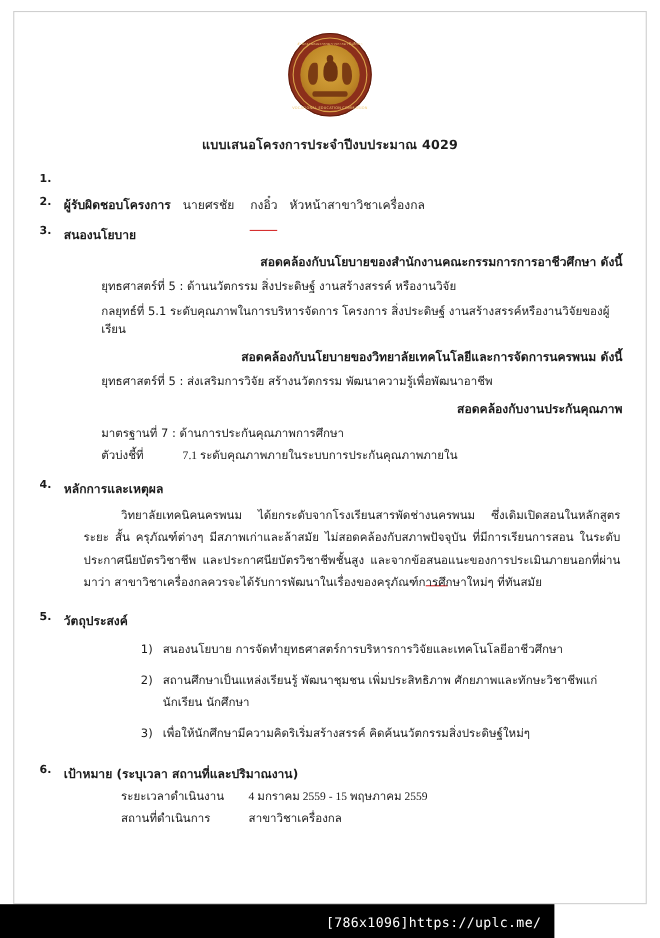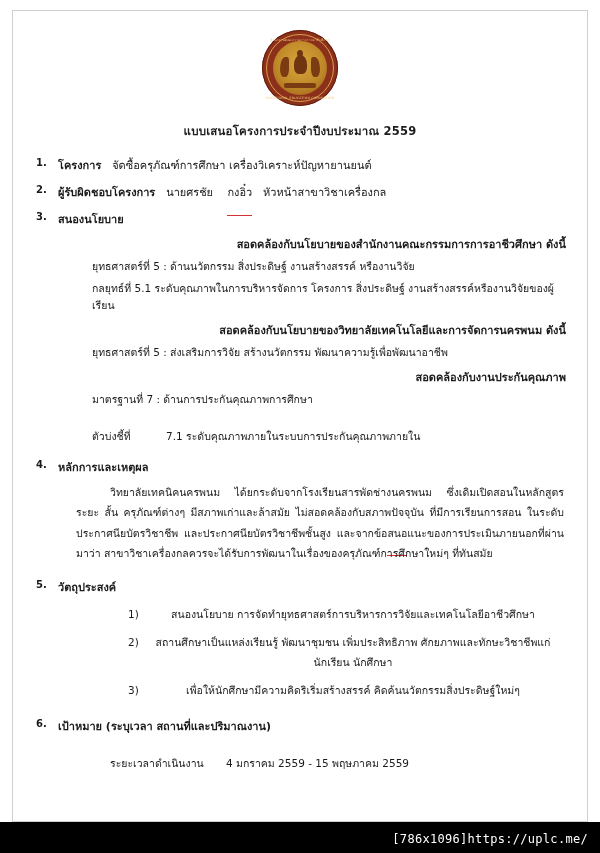--- a/index.html
+++ b/index.html
@@ -175,39 +175,40 @@
   .sub-item {
     display: flex;
     font-size: 10.5px;
     margin-top: 9px;
     line-height: 1.85;
   }
   .sub-marker {
     flex: 0 0 20px;
     width: 20px;
   }
-  .sub-text { flex: 1; text-align: center; }
+  .sub-text { flex: 1; }
   .kv-row {
     display: flex;
     font-size: 10.5px;
-    margin-top: 20px;
+    margin-top: 3px;
+    font-family: Liberation Serif, serif;
   }
   .kv-key { flex: 0 0 116px; width: 116px; }
   .kv-val { flex: 1; }
   .sp-err {
     border-bottom: 1px solid #d62f2f;
     padding-bottom: 16px;
   }
   .sec { margin-top: 9px; }
 
   
   .footer-bar {
     position: absolute;
     left: 0; bottom: 0;
-    width: 600px;
+    width: 504px;
     height: 31px;
     background: #000000;
   }
   .footer-text {
     position: absolute;
     right: 12px;
     bottom: 7px;
     color: #ffffff;
     font-family: "DejaVu Sans Mono", "Liberation Mono", monospace;
     font-size: 12px;
@@ -228,30 +229,26 @@
       <div class="inner">
         <div class="wing-l"></div>
         <div class="wing-r"></div>
         <div class="figure"></div>
         <div class="base"></div>
       </div>
       <div class="arc-bot">VOCATIONAL EDUCATION COMMISSION</div>
     </div>
   </div>
 
-  <div class="doc-title">แบบเสนอโครงการประจำปีงบประมาณ  2559</div>
+  <div class="doc-title">แบบเสนอโครงการประจำปีงบประมาณ  4029</div>
 
   <div class="content">
 
     <div class="num-item">
       <div class="num">1.</div>
-      <div class="num-head">
-        <span>โครงการ</span>
-        <span class="plain">&nbsp;&nbsp;</span><span class="plain">จัดซื้อครุภัณฑ์การศึกษา เครื่องวิเคราะห์ปัญหายานยนต์</span>
-      </div>
     </div>
 
     <div class="num-item sec">
       <div class="num">2.</div>
       <div class="num-head">
         <span>ผู้รับผิดชอบโครงการ</span>
         <span class="plain">&nbsp;&nbsp;</span><span class="plain">นายศรชัย</span>
         <span class="plain">&nbsp;&nbsp;&nbsp;</span><span class="plain sp-err">กงอิ๋ว</span>
         <span class="plain">&nbsp;&nbsp;</span><span class="plain">หัวหน้าสาขาวิชาเครื่องกล</span>
       </div>
@@ -305,20 +302,24 @@
 
     <div class="num-item sec" style="margin-top:16px;">
       <div class="num">6.</div>
       <div class="num-head">เป้าหมาย (ระบุเวลา สถานที่และปริมาณงาน)</div>
     </div>
     <div class="indent2">
       <div class="kv-row">
         <div class="kv-key">ระยะเวลาดำเนินงาน</div>
         <div class="kv-val">4  มกราคม  2559  -  15  พฤษภาคม  2559</div>
       </div>
+      <div class="kv-row">
+        <div class="kv-key">สถานที่ดำเนินการ</div>
+        <div class="kv-val">สาขาวิชาเครื่องกล</div>
+      </div>
     </div>
 
   </div>
 
   <div class="footer-bar">
     <div class="footer-text"><span>[786x1096]</span><span>https://uplc.me/</span></div>
   </div>
 </div>
 
 </body></html>

